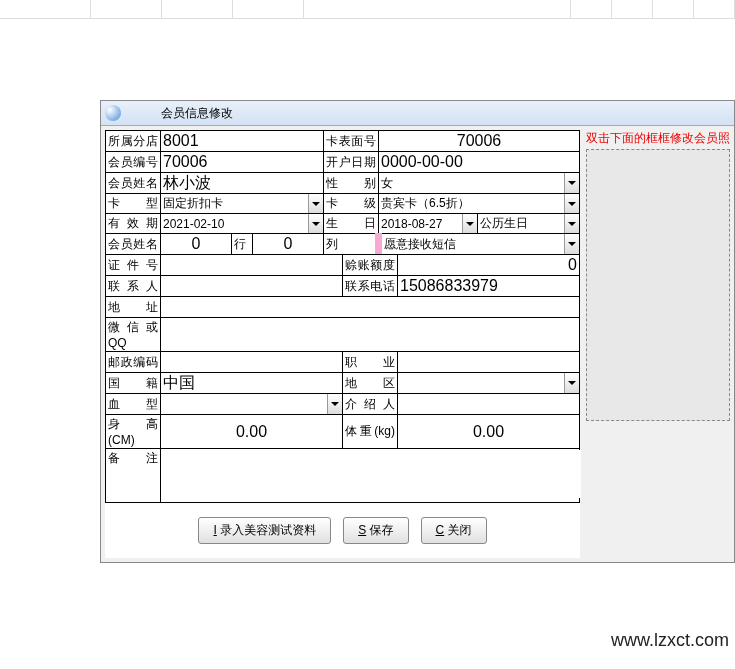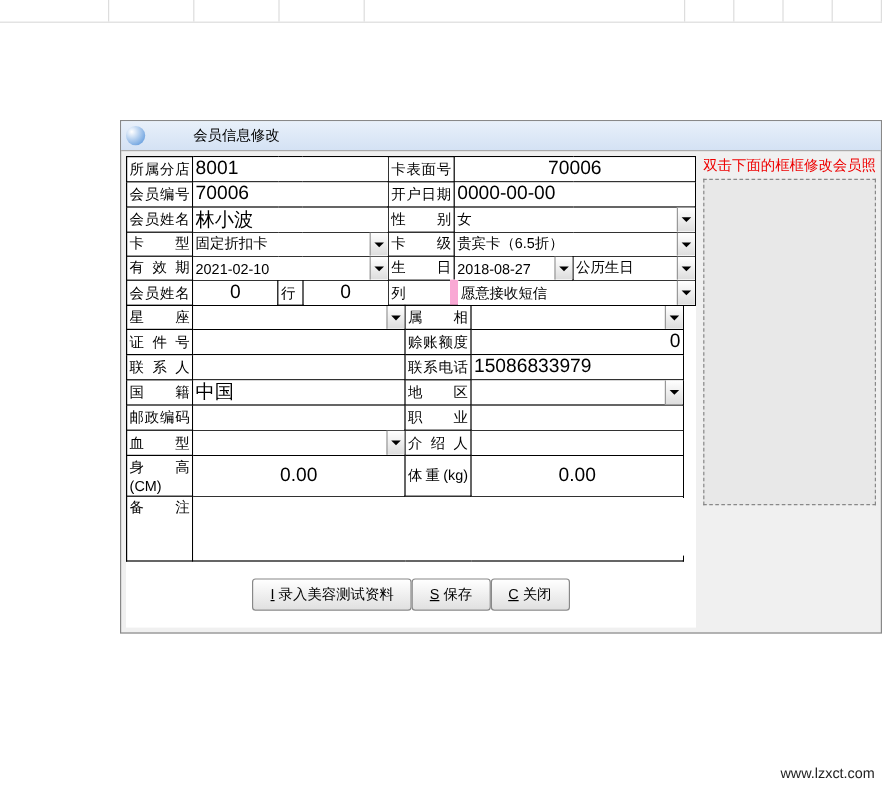--- a/index.html
+++ b/index.html
@@ -116,37 +116,38 @@
 }
 .photo-box {
   border: 1px dashed #888;
   height: 270px;
   background: #e8e8e8;
   margin-top: 2px;
 }
 .button-row {
   display: flex;
   justify-content: center;
+  gap: 12px;
   padding: 14px 0;
 }
 .btn {
   border: 1px solid #888;
   background: linear-gradient(to bottom, #fff, #e0e0e0);
   padding: 4px 14px;
   font-family: inherit;
   font-size: 12px;
   border-radius: 3px;
   cursor: pointer;
 }
 .btn .u { text-decoration: underline; }
 .footer-url {
   position: absolute;
   bottom: 18px;
   right: 6px;
-  font-size: 12px;
+  font-size: 18px;
   font-family: Arial, sans-serif;
   color: #222;
 }
 .center { text-align: center; }
 </style>
 </head>
 <body>
 
 <div class="top-toolbar">
   <div class="spacer"></div>
@@ -214,49 +215,51 @@
           <td class="value" style="width:60px"><input style="text-align: center;" value="0"></td>
           <td class="label" style="width:14px;text-align:center;border-left:none" rowspan="1">列</td>
           <td class="value dd" colspan="3" style="border-left:7px solid #f9a8d4"><span>愿意接收短信</span><span class="dd-arrow"></span></td>
         </tr>
 
       </tbody>
         </table>
 
       <table class="form-grid" style="margin-top:-1px">
         <tbody>
-            <tr>
-          <td class="label" style="width:50px">星　　座</td>
-          <td class="value dd" style="width:158px"><span></span><span class="dd-arrow"></span></td>
-          <td class="label" style="width:50px">属　　相</td>
-          <td class="value dd" style="width:158px"><span></span><span class="dd-arrow"></span></td>
-        </tr>
         <tr>
           <td class="label">证 件 号</td>
           <td class="value"><input value="" style=""></td>
           <td class="label">赊账额度</td>
           <td class="value"><input style="text-align: right;" value="0"></td>
         </tr>
         <tr>
           <td class="label">联 系 人</td>
           <td class="value"><input value="" style=""></td>
           <td class="label">联系电话</td>
           <td class="value"><input value="15086833979" style=""></td>
+        </tr>
+        <tr>
+          <td class="label">地　　址</td>
+          <td class="value" colspan="3"><input value="" style=""></td>
+        </tr>
+        <tr>
+          <td class="label">微信或QQ</td>
+          <td class="value" colspan="3"><input value="" style=""></td>
+        </tr>
+        <tr>
+          <td class="label">邮政编码</td>
+          <td class="value"><input value="" style=""></td>
+          <td class="label">职　　业</td>
+          <td class="value"><input value="" style=""></td>
         </tr>
         <tr>
           <td class="label">国　　籍</td>
           <td class="value"><input value="中国" style=""></td>
           <td class="label">地　　区</td>
           <td class="value dd"><span></span><span class="dd-arrow"></span></td>
-        </tr>
-        <tr>
-          <td class="label">邮政编码</td>
-          <td class="value"><input value="" style=""></td>
-          <td class="label">职　　业</td>
-          <td class="value"><input value="" style=""></td>
         </tr>
         <tr>
           <td class="label">血　　型</td>
           <td class="value dd"><span></span><span class="dd-arrow"></span></td>
           <td class="label">介 绍 人</td>
           <td class="value"><input value="" style=""></td>
         </tr>
         <tr>
           <td class="label">身高(CM)</td>
           <td class="value"><input style="text-align: center;" value="0.00"></td>

